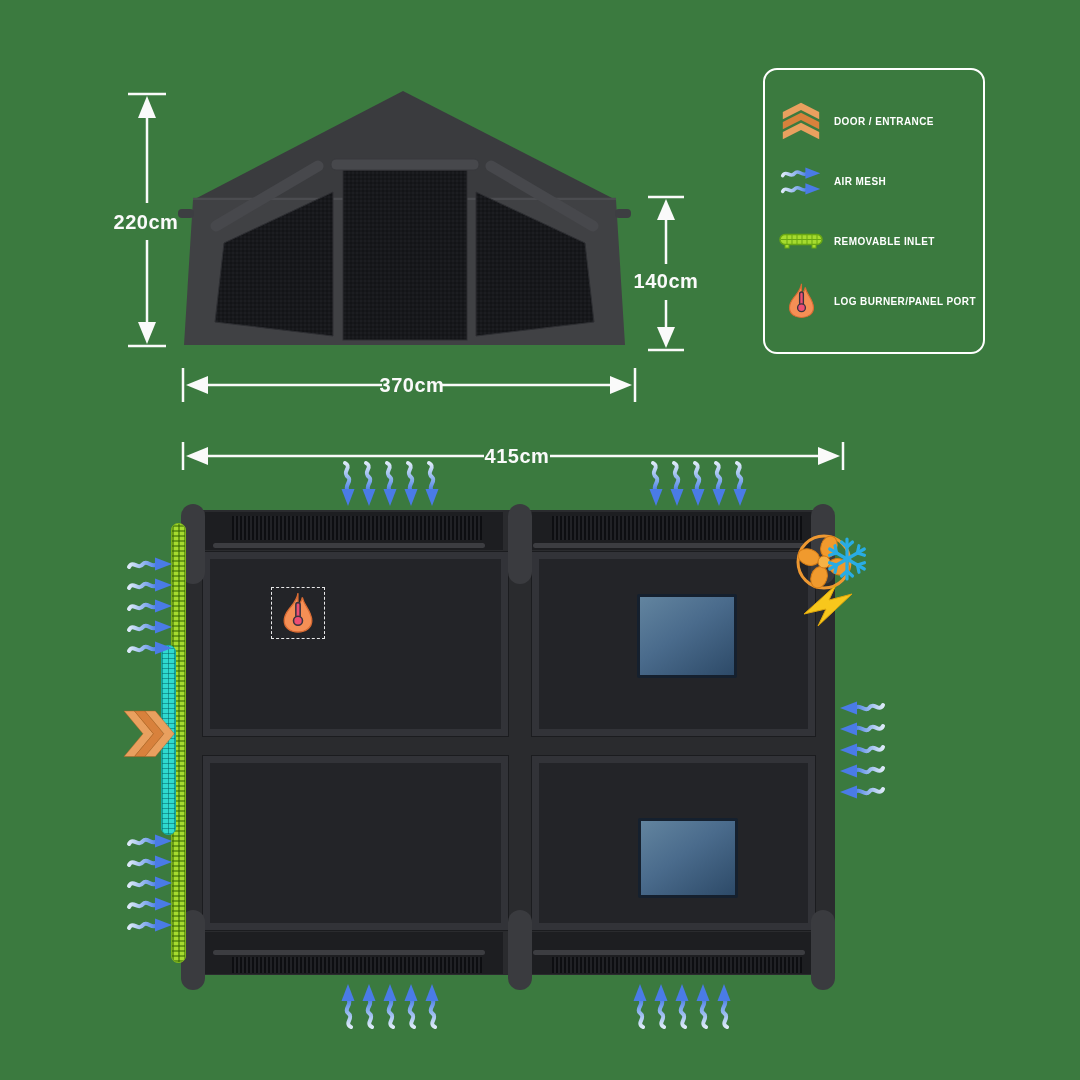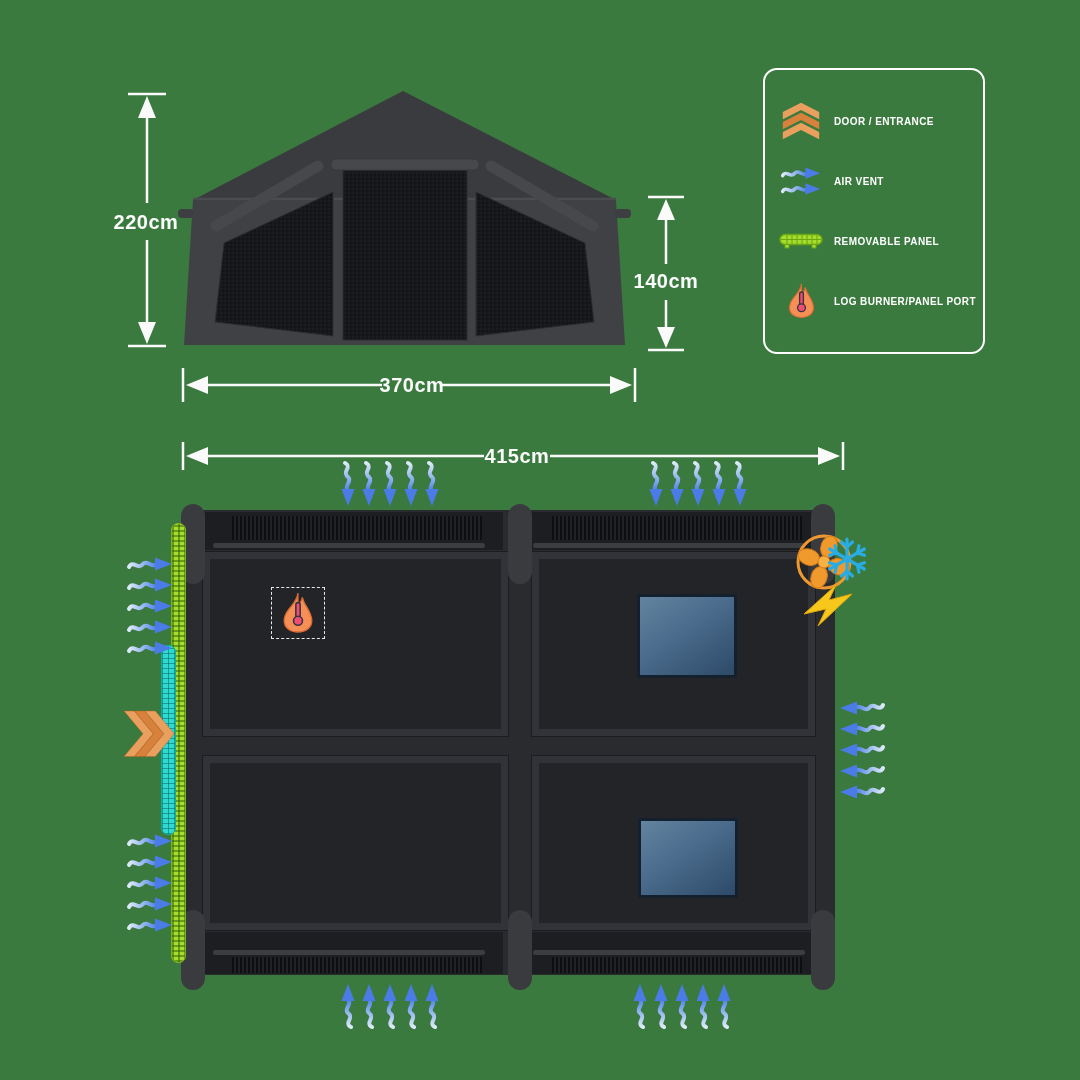--- a/index.html
+++ b/index.html
@@ -193,33 +193,33 @@
       </span>
       <span class="legend-label">DOOR / ENTRANCE</span>
     </div>
     <div class="legend-row">
       <span class="legend-icon">
         <svg width="42" height="36" viewBox="0 0 48 38">
           <use href="#ventArrow" transform="translate(0,2)"></use>
           <use href="#ventArrow" transform="translate(0,20)"></use>
         </svg>
       </span>
-      <span class="legend-label">AIR VENT</span>
+      <span class="legend-label">AIR MESH</span>
     </div>
     <div class="legend-row">
       <span class="legend-icon">
         <svg width="44" height="18" viewBox="0 0 44 18">
           <rect x="1" y="2.5" width="42" height="10" rx="5" fill="#A6DB2F" stroke="#69A713" stroke-width="1.5"></rect>
           <path d="M8 3v9 M13 3v9 M18 3v9 M23 3v9 M28 3v9 M33 3v9 M38 3v9" stroke="#69A713" stroke-width="1"></path>
           <line x1="2" y1="7.5" x2="42" y2="7.5" stroke="#69A713" stroke-width="1"></line>
           <rect x="6" y="12.5" width="4" height="3.5" fill="#A6DB2F" stroke="#69A713" stroke-width="1"></rect>
           <rect x="33" y="12.5" width="4" height="3.5" fill="#A6DB2F" stroke="#69A713" stroke-width="1"></rect>
         </svg>
       </span>
-      <span class="legend-label">REMOVABLE PANEL</span>
+      <span class="legend-label">REMOVABLE INLET</span>
     </div>
     <div class="legend-row">
       <span class="legend-icon">
         <svg width="33" height="38" viewBox="0 0 44 50">
             <use href="#flameIcon"></use>
           </svg>
       </span>
       <span class="legend-label">LOG BURNER/PANEL PORT</span>
     </div>
   </div>

